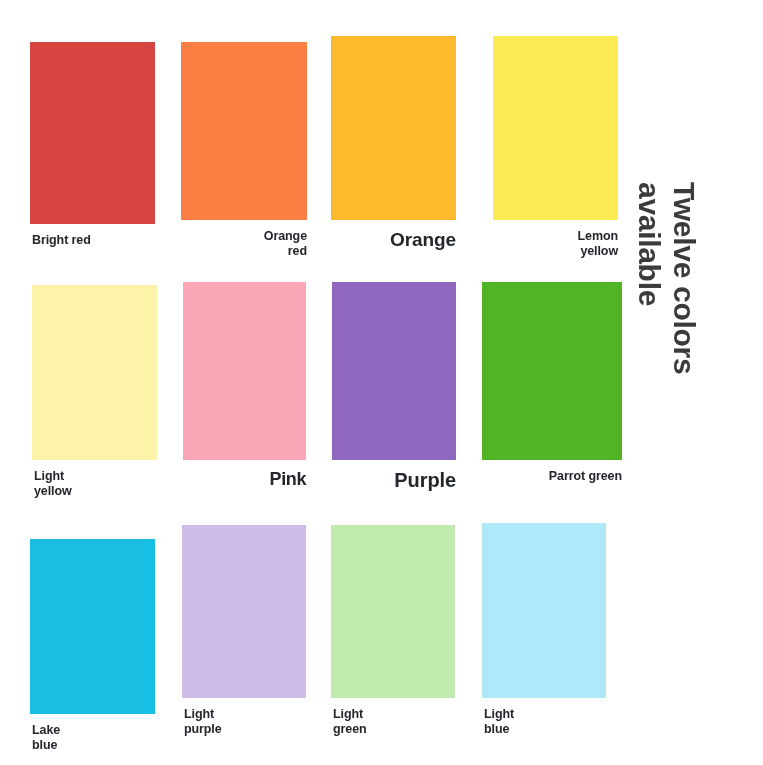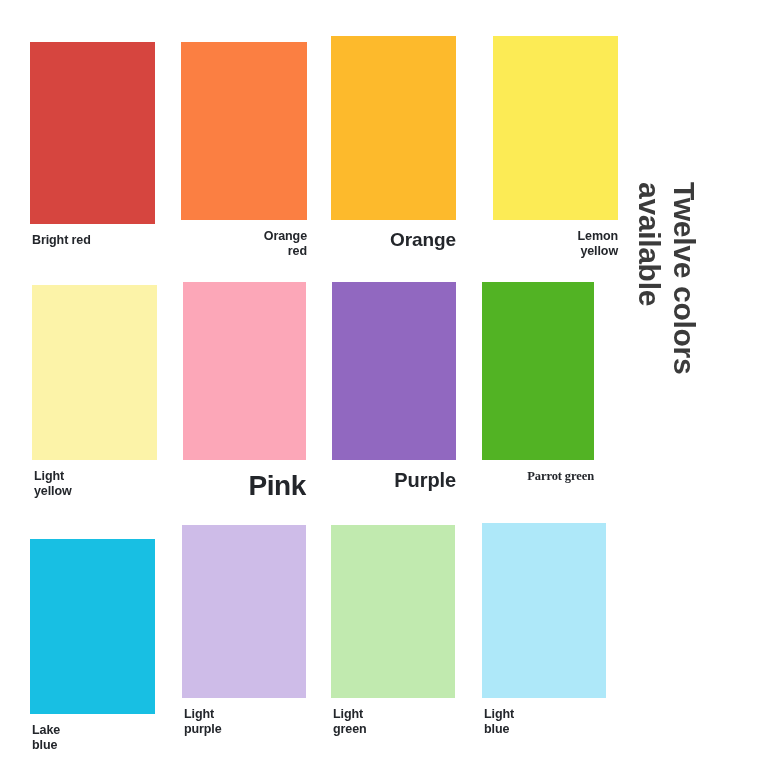--- a/index.html
+++ b/index.html
@@ -43,21 +43,21 @@
     font-weight: bold;
     line-height: 1.18;
     white-space: pre-line;
     letter-spacing: -0.1px;
   }
 
   
   .lbl-sm   { font-size: 12.5px; }
   .lbl-md   { font-size: 15.5px; }
   .lbl-lg   { font-size: 19px; }
-  .lbl-xl   { font-size: 28px; letter-spacing: -0.4px; }
+  .lbl-xl   { font-size: 18px; letter-spacing: -0.4px; }
 
   
   .align-left   { text-align: left; padding-left: 2px; }
   .align-center { text-align: right; }
 
   
   #side-caption {
     position: absolute;
     left: 640px;
     top: 0;
@@ -117,21 +117,21 @@
   <div class="swatch-cell" style="left:183px; top:282px; width:123px;">
     <span class="swatch-chip" style="height: 178px; background-color: rgb(252, 167, 184);"></span>
     <span class="swatch-label lbl-xl align-center">Pink</span>
   </div>
 
   <div class="swatch-cell" style="left:332px; top:282px; width:124px;">
     <span class="swatch-chip" style="height: 178px; background-color: rgb(145, 104, 192);"></span>
     <span class="swatch-label lbl-md align-center" style="font-size:20px;">Purple</span>
   </div>
 
-  <div class="swatch-cell" style="left:482px; top:282px; width:112px;font-family:Liberation Serif, serif;">
+  <div class="swatch-cell" style="left:482px; top:282px; width:140px;">
     <span class="swatch-chip" style="height: 178px; background-color: rgb(82, 179, 36);"></span>
     <span class="swatch-label lbl-sm align-center">Parrot green</span>
   </div>
 
   <div class="swatch-cell" style="left:30px; top:523px; width:125px;margin-top:16px;">
     <span class="swatch-chip" style="height: 175px; background-color: rgb(24, 191, 227);"></span>
     <span class="swatch-label lbl-sm align-left">Lake
 blue</span>
   </div>
 

